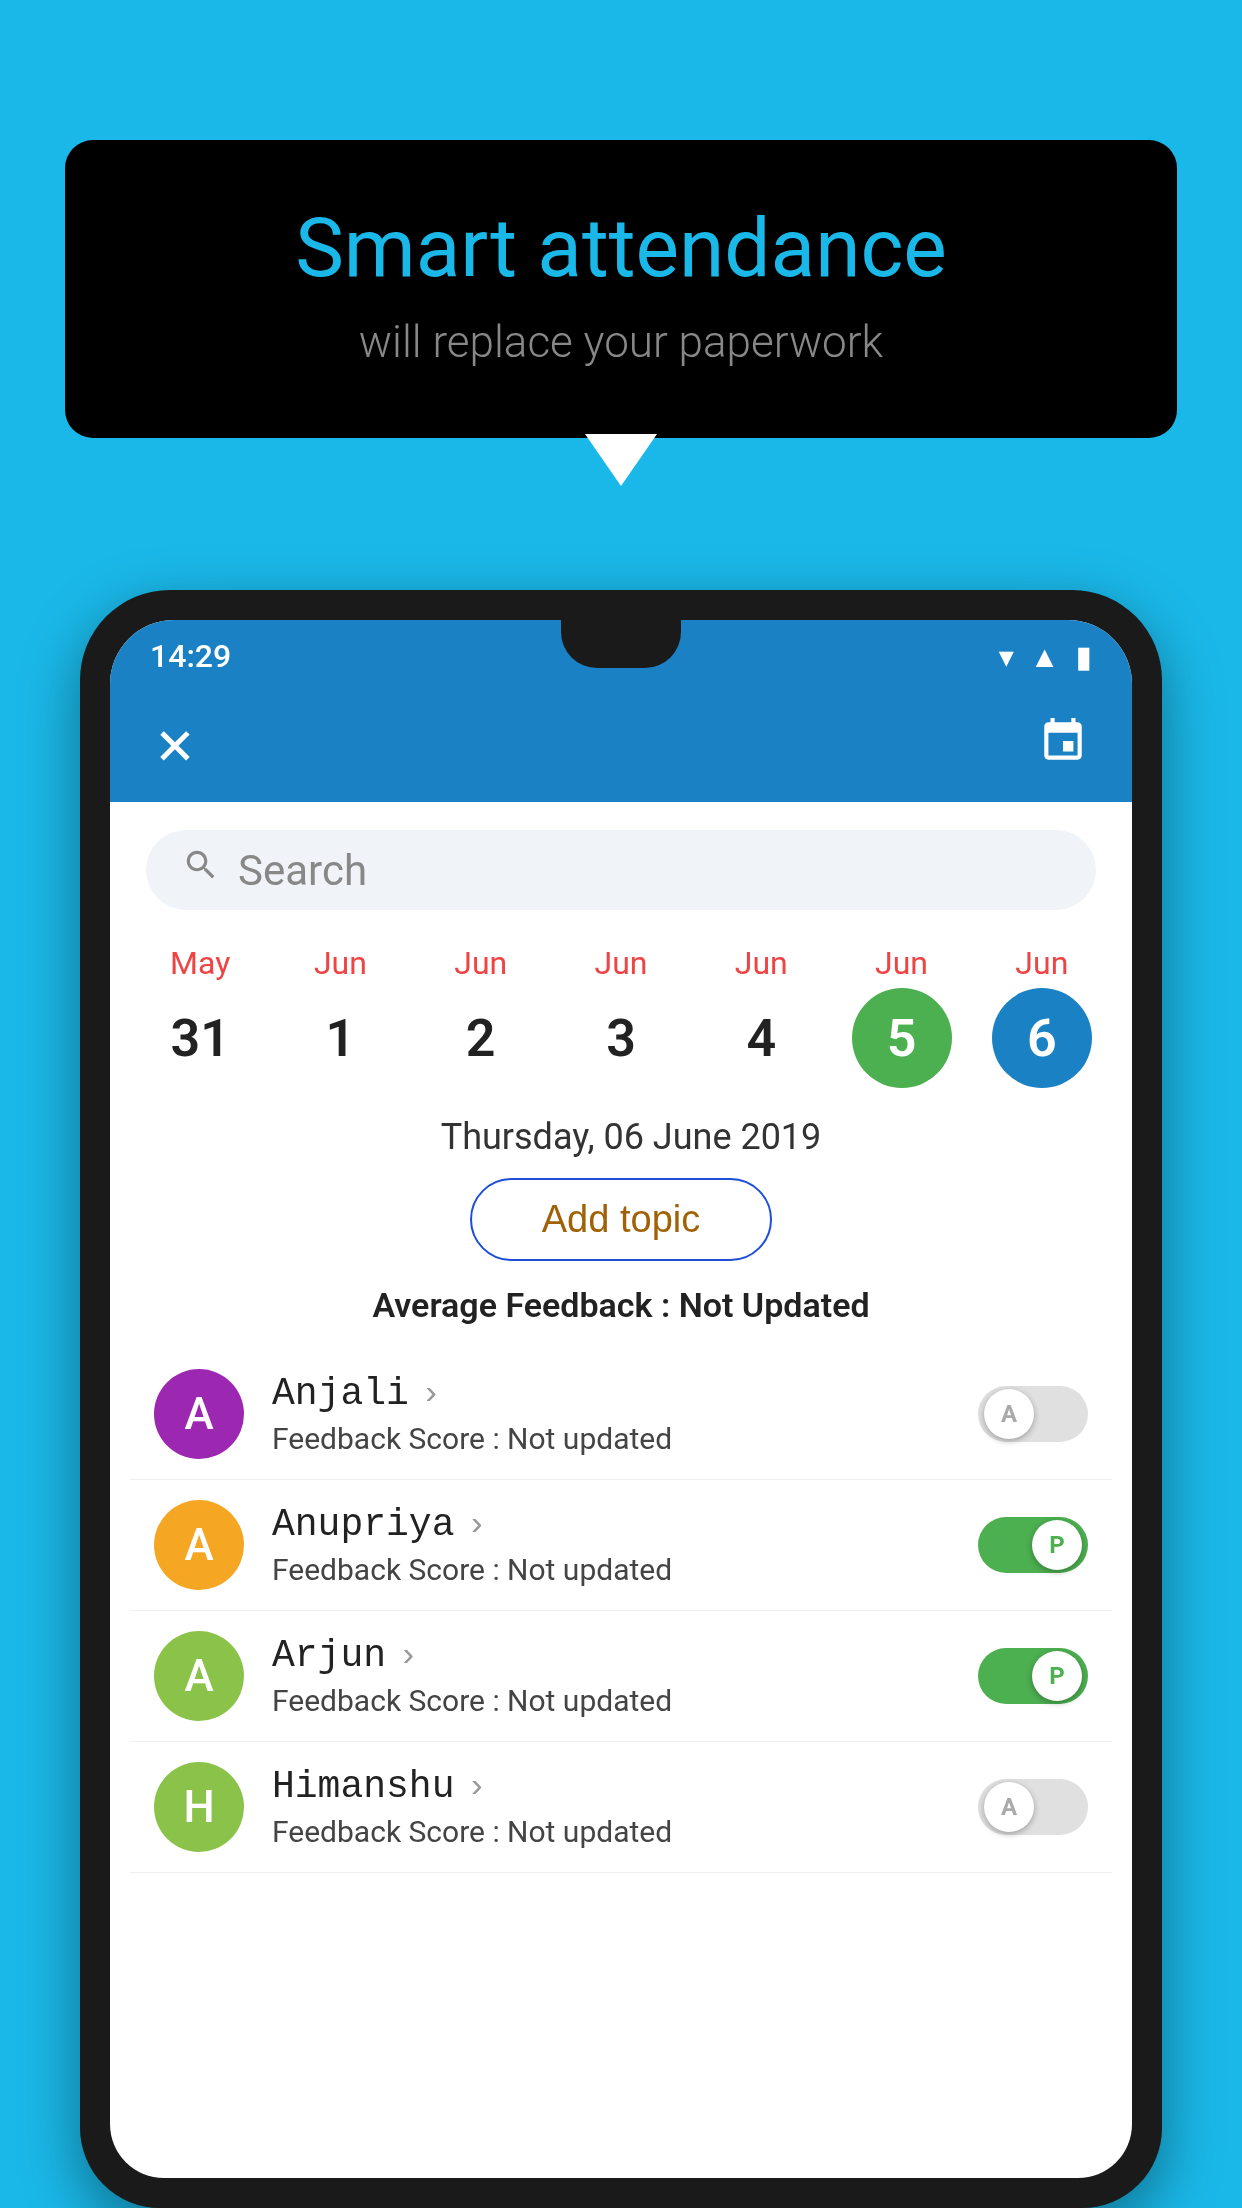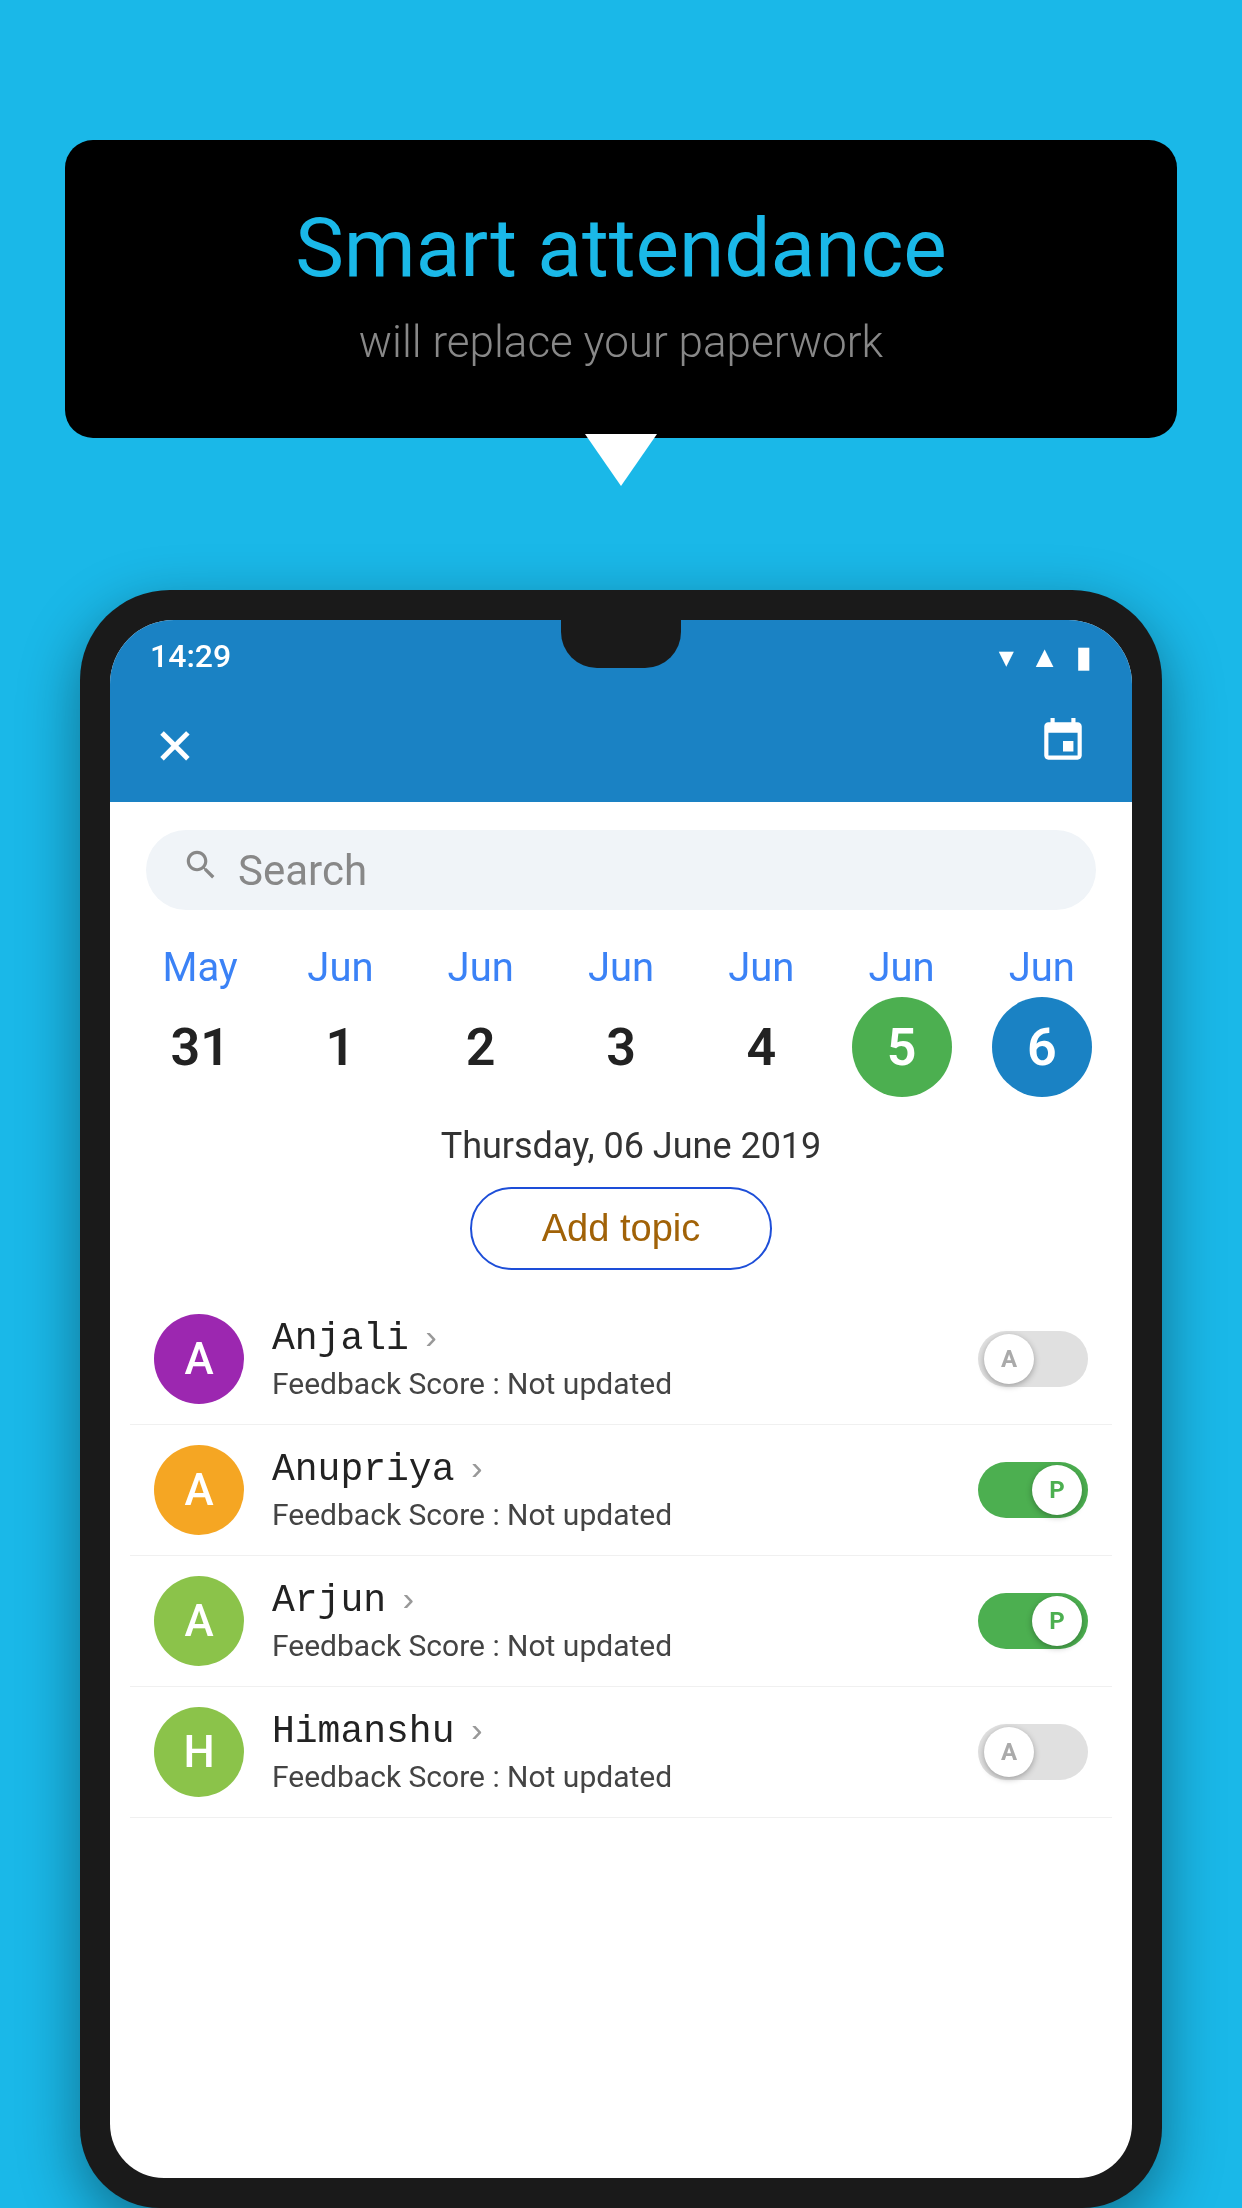--- a/index.html
+++ b/index.html
@@ -154,22 +154,22 @@
       justify-content: space-around;
       padding: 10px 20px 0;
     }
     .calendar-day {
       display: flex;
       flex-direction: column;
       align-items: center;
       width: 120px;
     }
     .calendar-month {
-      color: #3b82f6;
-      font-size: 40px;
+      color: #ef4444;
+      font-size: 32px;
       margin-bottom: 6px;
     }
     .calendar-date-num {
       font-size: 52px;
       font-weight: 600;
       color: #222;
       width: 100px;
       height: 100px;
       display: flex;
       align-items: center;
@@ -380,20 +380,23 @@
         <div class="calendar-day">
           <div class="calendar-month">Jun</div>
           <div class="calendar-date-num today-blue">6</div>
         </div>
       </div>
 
     <div class="date-heading">Thursday, 06 June 2019</div>
 
     <button class="add-topic-btn">Add topic</button>
 
+    <div class="avg-feedback">
+      <span>Average Feedback : </span><span>Not Updated</span>
+    </div>
 
     <div class="student-list" id="student-list">
         <div class="student-item">
           <div class="student-avatar" style="background: rgb(156, 39, 176);">A</div>
           <div class="student-info">
             <div class="student-name">
               <span>Anjali</span> 
               <span class="chevron">›</span>
             </div>
             <div class="student-feedback"><span>Feedback Score : </span><span>Not updated</span></div>

